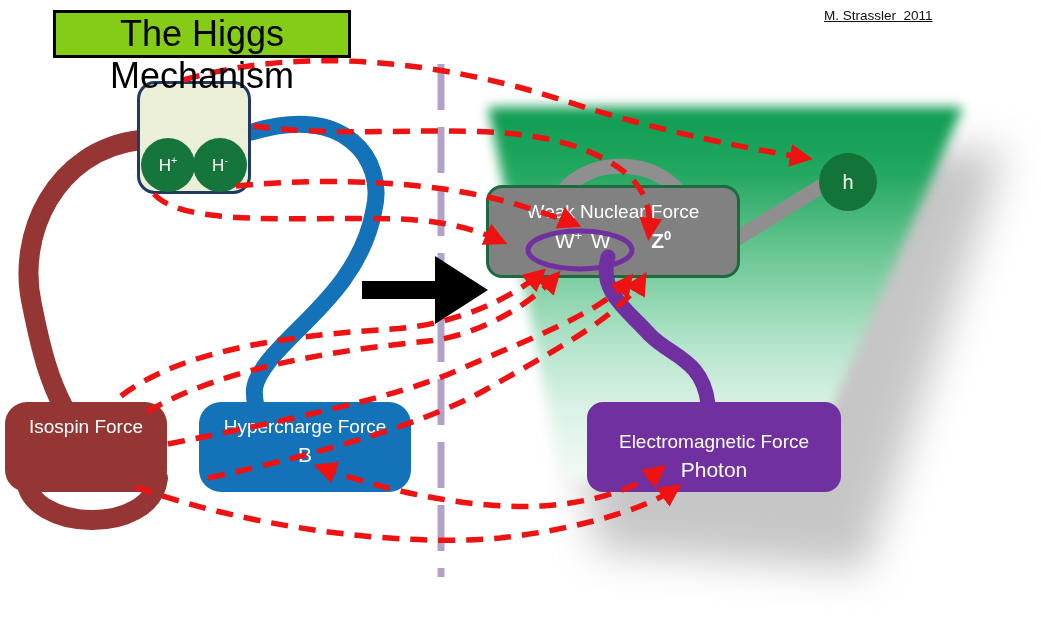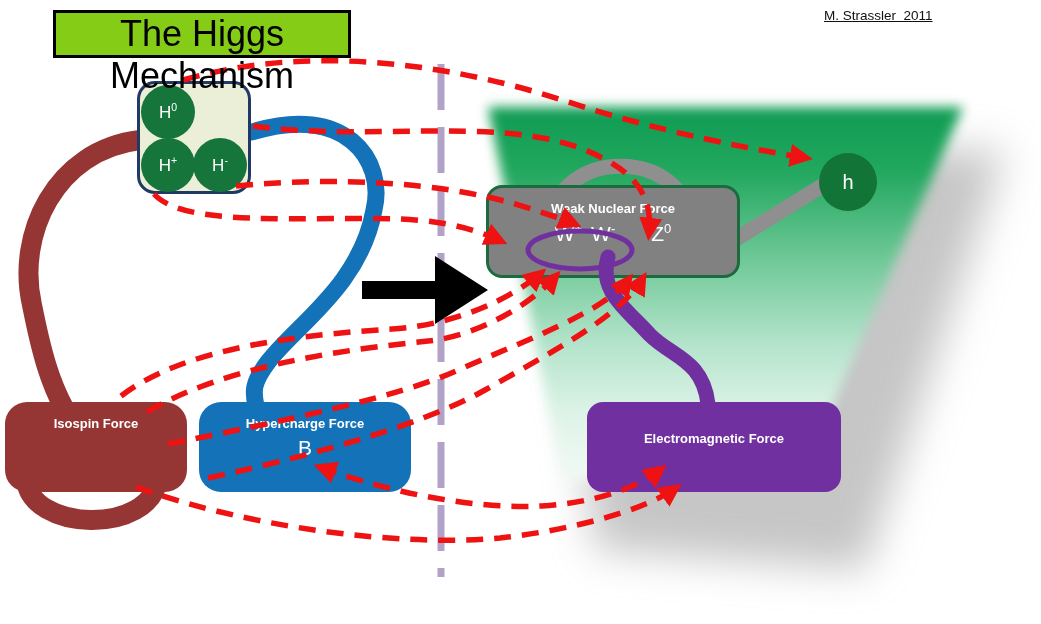--- a/index.html
+++ b/index.html
@@ -23,29 +23,29 @@
       font-size:36px;color:#000;text-align:center;line-height:42px;margin-left:43px;}
   .credit{left:824px;top:8px;font-size:13.5px;color:#111;white-space:pre;text-decoration:underline;}
   
   .doublet{left:137px;top:81px;width:114px;height:113px;border-radius:18px;
       background:#ebefd8;border:3px solid #203a64;box-sizing:border-box;}
   .fcirc{position:absolute;width:54px;height:54px;border-radius:50%;background:#16753b;
       color:#fff;font-size:17px;display:flex;align-items:center;justify-content:center;}
   .fc0{left:1px;top:1px}.fc1{left:53px;top:1px}.fc2{left:1px;top:54px}.fc3{left:53px;top:54px}
   
   .fbox{color:#fff;text-align:center;box-sizing:border-box;}
-  .isospin{left:5px;top:402px;width:182px;height:90px;border-radius:22px;background:#963634;padding-top:14px;}
+  .isospin{left:5px;top:402px;width:162px;height:90px;border-radius:22px;background:#963634;padding-top:14px;}
   .hyper{left:199px;top:402px;width:212px;height:90px;border-radius:22px;background:#1472b8;padding-top:14px;}
   .weak{left:486px;top:185px;width:254px;height:93px;border-radius:16px;background:#818181;
         border:3px solid #1b6b3f;padding-top:13px;}
   .em{left:587px;top:402px;width:254px;height:90px;border-radius:16px;background:#7030a0;padding-top:29px;}
-  .l1{font-size:13px;font-weight:bold;}
+  .l1{font-size:19px;}
   .l2{font-size:21px;margin-top:5px;}
   .l2 .sp{margin-right:9px;}
-  .zgap{margin-left:36px;}
+  .zgap{margin-left:36px;font-weight:bold;}
   sup{font-size:62%;}
   
   .hcirc{left:819px;top:153px;width:58px;height:58px;border-radius:50%;background:#127436;
       color:#fff;font-size:20px;display:flex;align-items:center;justify-content:center;}
 </style>
 </head>
 <body>
 
 <div id="page">
 
@@ -65,23 +65,20 @@
     <path d="M 551,226 C 554,146 689,146 691,228" fill="none" stroke="#8f8f8f" stroke-width="15"></path>
     <path d="M 728,244 L 830,181" fill="none" stroke="#8f8f8f" stroke-width="15" stroke-linecap="round"></path>
   </svg>
 
   <div class="abs z5 title-box">
     <span>The Higgs Mechanism</span>
   </div>
   <div class="abs z5 credit">M. Strassler  2011</div>
 
   <div class="abs z3 doublet">
-    <div class="fcirc fc0">
-      <span><span>H</span><sup>0</sup></span>
-    </div>
     <div class="fcirc fc2">
       <span><span>H</span><sup>+</sup></span>
     </div>
     <div class="fcirc fc3">
       <span><span>H</span><sup>-</sup></span>
     </div>
   </div>
 
   <div class="abs z3 fbox isospin">
     <div class="l1">Isospin Force</div>
@@ -94,20 +91,21 @@
 
   <div class="abs z3 fbox weak">
     <div class="l1">Weak Nuclear Force</div>
     <div class="l2">
       <span class="sp"><span>W</span><sup>+</sup></span><span><span>W</span><sup>-</sup></span><span class="zgap"><span>Z</span><sup>0</sup></span>
     </div>
   </div>
 
   <div class="abs z3 fbox em">
     <div class="l1">Electromagnetic Force</div>
+    <div class="l2">Photon</div>
   </div>
 
   <div class="abs z3 hcirc">
     <span>h</span>
   </div>
 
   <svg class="layer z4" viewBox="0 0 1041 624">
     <defs>
       <marker id="ra" viewBox="0 0 10 10" refX="7" refY="5" markerWidth="4.2" markerHeight="4.2" orient="auto-start-reverse">
         <path d="M0,0 L10,5 L0,10 z" fill="#ee1212"></path>

